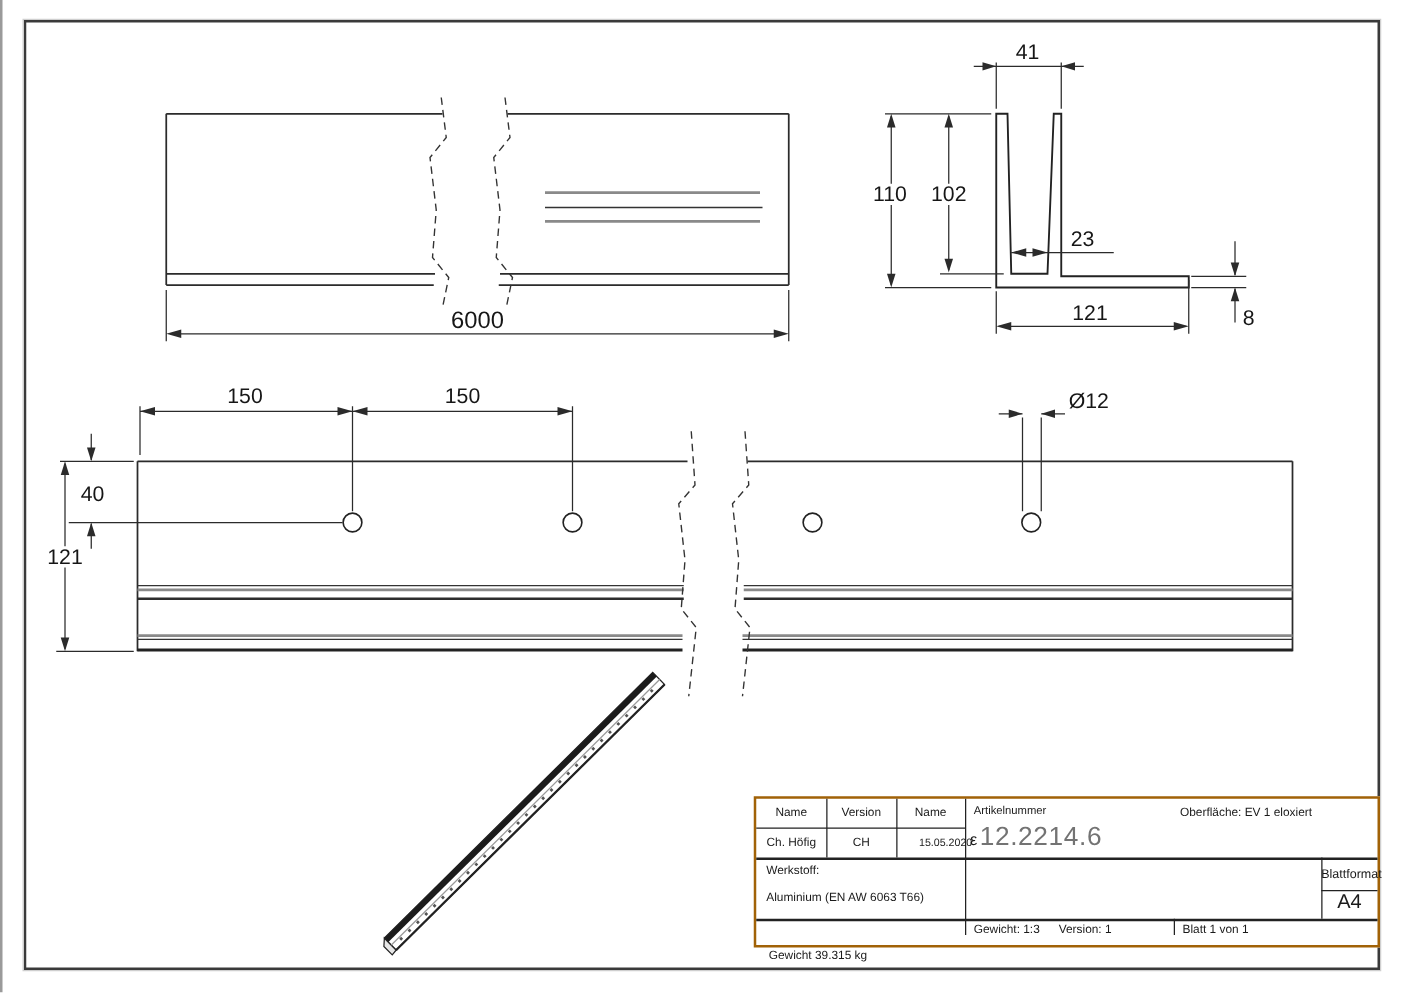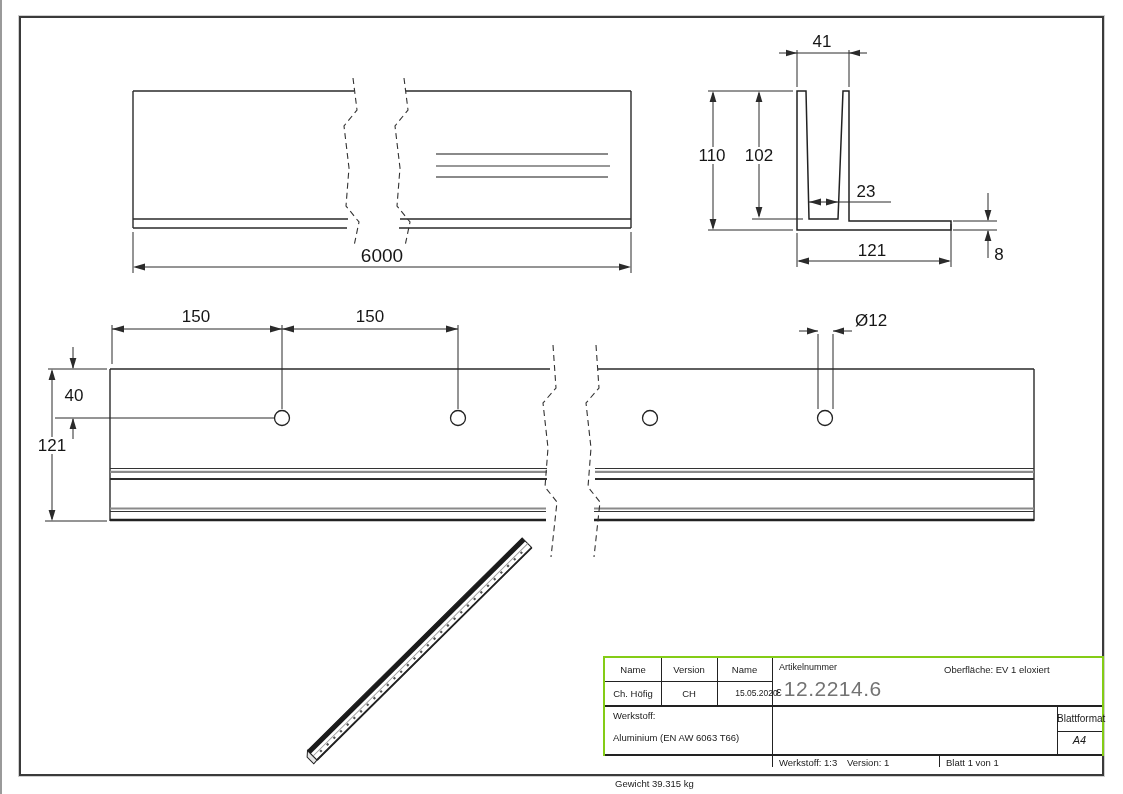--- a/index.html
+++ b/index.html
@@ -6,29 +6,29 @@
   body{width:1123px;height:794px;position:relative;overflow:hidden;
        font-family:"Liberation Sans", sans-serif;color:#1a1a1a;}
   .screen-edge{position:absolute;left:0;top:0;width:2px;height:794px;background:#9a9a9a;}
   .frame{position:absolute;left:19px;top:16px;width:1085px;height:760px;
          border:2px solid #3a3a3a;outline:1px solid #cfcfcf;box-sizing:border-box;background:transparent;}
   svg{position:absolute;left:0;top:0;}
   svg text{font-family:"Liberation Sans", sans-serif;fill:#161616;}
   .dim{font-size:17px;}
   .dim-big{font-size:19px;}
   
-  .title-block{position:absolute;left:603px;top:656px;width:501px;height:100px;
-               border:2px solid #84cc16;box-sizing:border-box;background:#fff;}
+  .title-block{position:absolute;left:603px;top:637px;width:501px;height:121px;
+               border:2px solid #a16207;box-sizing:border-box;background:#fff;}
   .tb-line{position:absolute;background:#222;}
   .tb{position:absolute;font-size:9.5px;line-height:11px;white-space:nowrap;}
   .tb-center{text-align:center;}
   .artnum-row{position:absolute;left:171px;top:19px;display:flex;align-items:baseline;}
   .art-eps{font-size:13px;margin-right:2px;}
   .art-num{font-size:21px;letter-spacing:0.5px;color:#737373;}
-  .a4{font-size:11px;font-style:italic;}
+  .a4{font-size:16px;}
 </style>
 </head>
 <body>
 
 <div class="screen-edge"></div>
 <div class="frame"></div>
 
 <svg width="1123" height="794" viewBox="0 0 1123 794">
 
   <g>
@@ -156,16 +156,16 @@
     <span class="art-num">12.2214.6</span>
   </div>
 
   <div class="tb" style="left:8px;top:52px;">Werkstoff:</div>
   <div class="tb" style="left:8px;top:74px;">Aluminium (EN AW 6063 T66)</div>
 
   <div class="tb tb-center" style="left:452px;top:55px;width:45px;font-size:10px;">Blattformat</div>
   <div class="tb tb-center a4" style="left:452px;top:77px;width:45px;">A4</div>
 
   <div class="tb" style="left:10px;top:99px;margin-top:21px;">Gewicht 39.315 kg</div>
-  <div class="tb" style="left:174px;top:99px;">Werkstoff: 1:3</div>
+  <div class="tb" style="left:174px;top:99px;">Gewicht: 1:3</div>
   <div class="tb" style="left:242px;top:99px;">Version: 1</div>
   <div class="tb" style="left:341px;top:99px;">Blatt 1 von 1</div>
 </div>
 
 </body></html>

